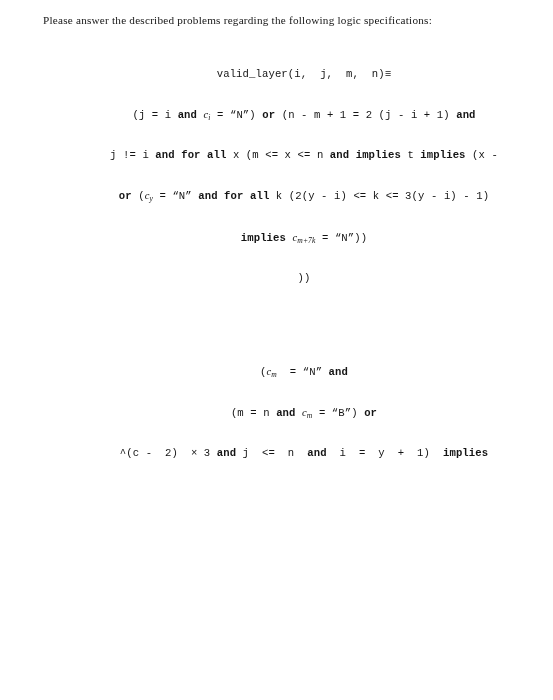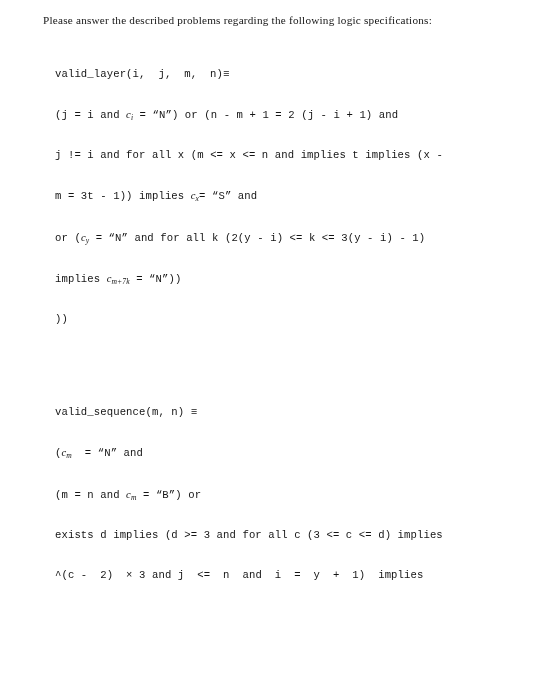--- a/index.html
+++ b/index.html
@@ -34,23 +34,24 @@
   }
 
   
   .spec {
     font-family: "Liberation Mono", "DejaVu Sans Mono", monospace;
     font-size: 10.6px;
     line-height: 13.4px;
     margin: 0 0 0 16px;
     white-space: pre-wrap;
     letter-spacing: 0.01em;
+    text-align: center;
   }
   .spec .l { display: block; min-height: 13.4px; }
-  .spec b { font-weight: normal; }
+  .spec b { font-weight: bold; }
   .spec .sub {
     font-family: "Liberation Serif", "DejaVu Serif", serif;
     font-style: italic;
     font-size: 10.6px;
   }
   .spec sub {
     font-size: 7.6px;
     vertical-align: baseline;
     position: relative;
     bottom: -2px;
@@ -63,30 +64,27 @@
 <body>
 
 <div class="page">
 
   <p class="intro">Please answer the described problems regarding the following logic specifications:</p>
 
   <div class="spec">
     <span class="l">valid_layer(i,&nbsp; j,&nbsp; m,&nbsp; n)≡</span>
     <span class="l">(j = i <b>and</b> <span class="sub">c<sub>i</sub></span> = “N”) <b>or</b> (n - m + 1 = 2 (j - i + 1) <b>and</b></span>
     <span class="l">j != i <b>and for all</b> x (m &lt;= x &lt;= n <b>and implies</b> t <b>implies</b> (x -</span>
-    <span class="l">m = 3t - 1)) <b>implies</b> <span class="sub">c<sub>x</sub></span>= “S” <b>and</b></span>
     <span class="l"><b>or</b> (<span class="sub">c<sub>y</sub></span> = “N” <b>and for all</b> k (2(y - i) &lt;= k &lt;= 3(y - i) - 1)</span>
     <span class="l"><b>implies</b> <span class="sub">c<sub>m+7k</sub></span> = “N”))</span>
     <span class="l">))</span>
   </div>
 
   <div class="gap-lg"></div>
 
   <div class="spec">
-    <span class="l">valid_sequence(m, n) ≡</span>
     <span class="l">(<span class="sub">c<sub>m</sub></span> &nbsp;= “N” <b>and</b></span>
     <span class="l">(m = n <b>and</b> <span class="sub">c<sub>m</sub></span> = “B”) <b>or</b></span>
-    <span class="l"><b>exists</b> d <b>implies</b> (d &gt;= 3 <b>and for all</b> c (3 &lt;= c &lt;= d) <b>implies</b></span>
     <span class="l">^(c - &nbsp;2) &nbsp;× 3 <b>and</b> j &nbsp;&lt;= &nbsp;n &nbsp;<b>and</b> &nbsp;i &nbsp;= &nbsp;y &nbsp;+ &nbsp;1) &nbsp;<b>implies</b></span>
     
   </div>
 
 </div>
 
 </body></html>

